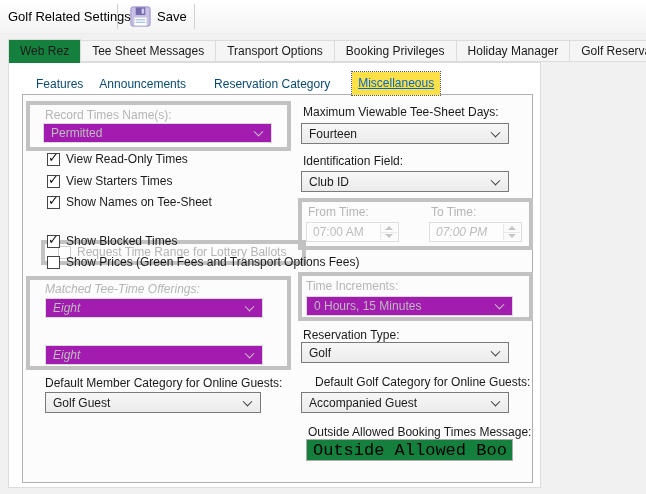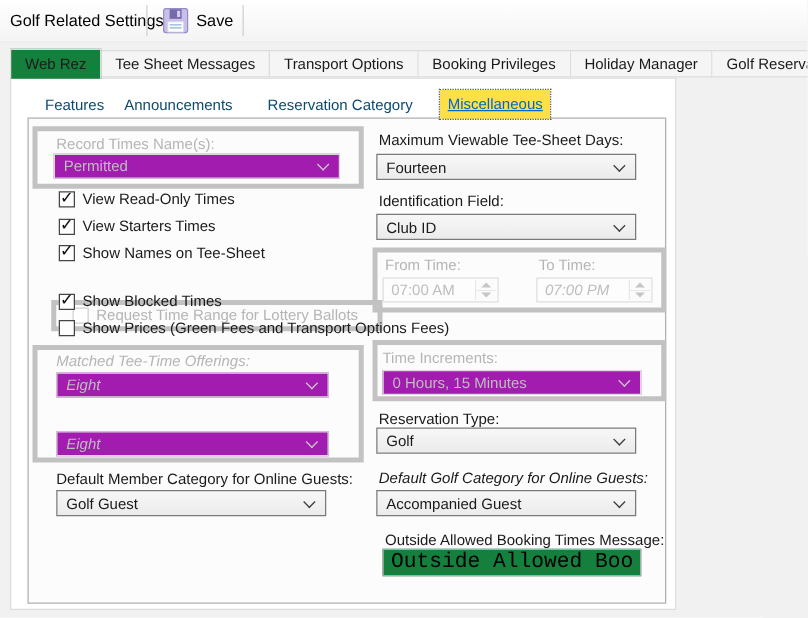--- a/index.html
+++ b/index.html
@@ -218,21 +218,21 @@
         <span class="chev"></span>
       </div>
     </div>
 
     <span class="lbl" style="left:280px;top:233px;">Reservation Type:</span>
     <div class="combo" style="left:278px;top:247px;width:208px;height:21px;">
       <span>Golf</span>
       <span class="chev"></span>
     </div>
 
-    <span class="lbl" style="left:280px;top:280px;font-style:italic;">Default Golf Category for Online Guests:</span>
+    <span class="lbl" style="left:292px;top:280px;">Default Golf Category for Online Guests:</span>
     <div class="combo" style="left:278px;top:297px;width:208px;height:21px;">
       <span>Accompanied Guest</span>
       <span class="chev"></span>
     </div>
 
     <span class="lbl" style="left:285px;top:330px;">Outside Allowed Booking Times Message:</span>
     <input class="msg-input" style="left: 283px; top: 344px; width: 207px; height: 22px;" value="Outside Allowed Booking Times">
 
   </div>
 </div>

